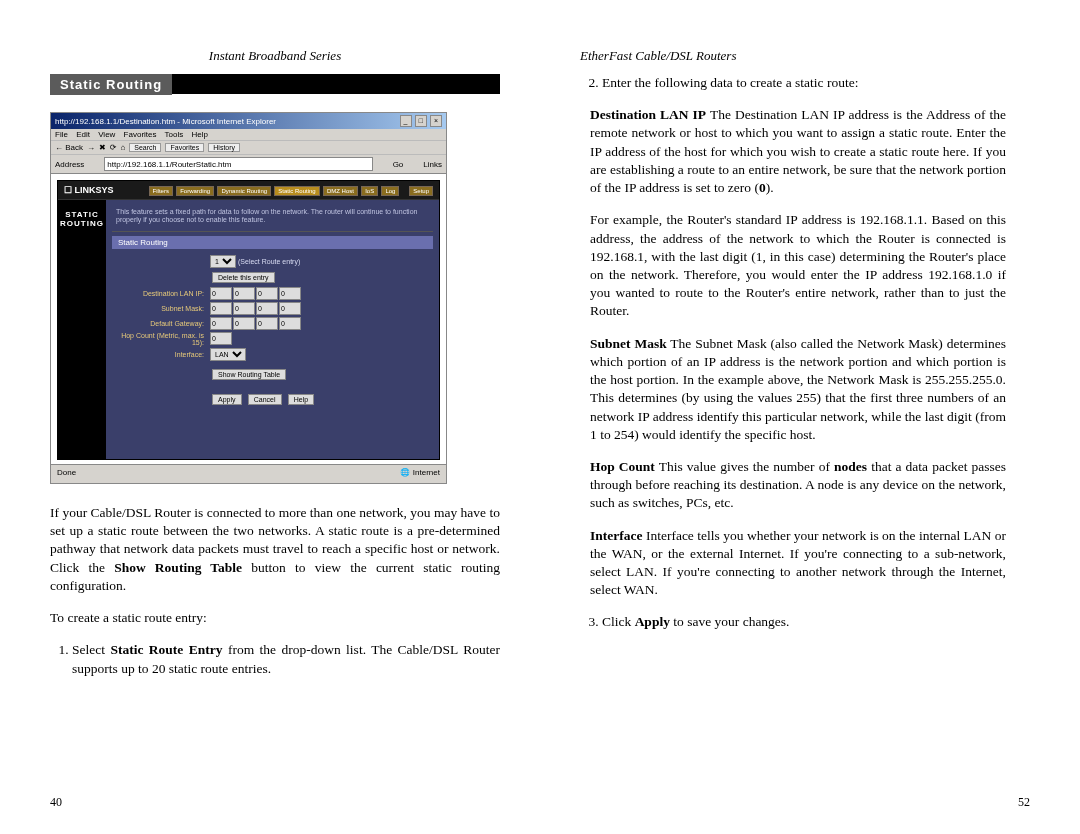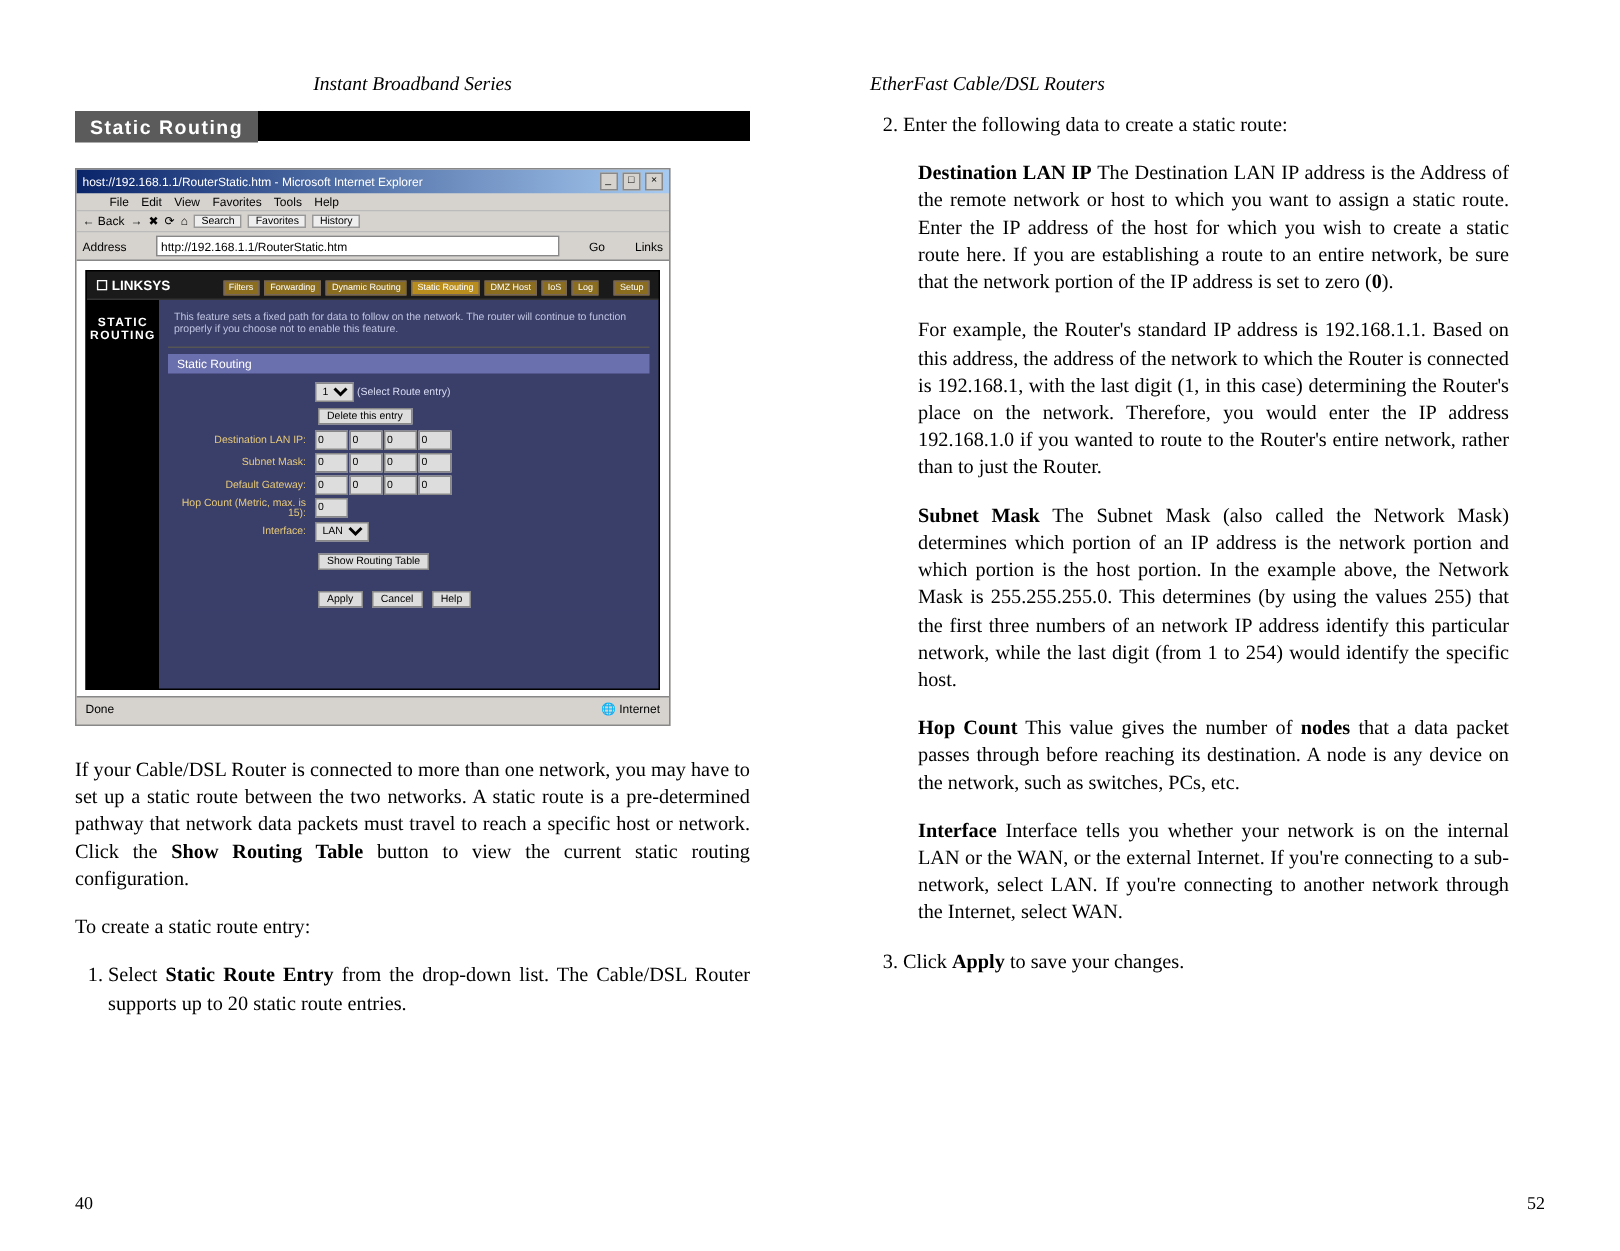--- a/index.html
+++ b/index.html
@@ -66,21 +66,21 @@
     padding: 1px 4px;
     display:flex;
     justify-content: space-between;
     align-items:center;
     font-size:8px;
   }
   .ss-titlebar-btns span {
     display:inline-block; width:10px; height:10px; background:#d6d3ce;
     border:1px solid #888; margin-left:1px; font-size:7px; text-align:center; line-height:9px; color:#000;
   }
-  .ss-menubar { background:#d6d3ce; padding: 1px 22px; border-bottom:1px solid #bbb; font-size:8px; }
+  .ss-menubar { background:#d6d3ce; padding: 1px 4px; border-bottom:1px solid #bbb; font-size:8px; }
   .ss-menubar span { margin-right:6px; }
   .ss-toolbar { background:#d6d3ce; padding:2px 4px; border-bottom:1px solid #bbb; font-size:8px; display:flex; gap:4px;}
   .ss-toolbar .btn { border:1px solid #999; background:#eee; padding:0 4px; font-size:7px;}
   .ss-addressbar { background:#d6d3ce; padding:2px 4px; border-bottom:1px solid #888; display:flex; align-items:center; gap:20px; font-size:8px;}
   .ss-addressbar input { flex:1; font-size:8px; height:12px; border:1px solid #888; background:#fff; padding:0 2px;}
   .ss-content {
     background:#fff;
     height: 290px;
     overflow:hidden;
     position:relative;
@@ -138,37 +138,37 @@
   .pg-num {
     position: absolute;
     bottom: 24px;
     font-size: 12px;
   }
   .pg-num.left { left: 50px; }
   .pg-num.right { right: 50px; }
   ol.steps { padding-left: 22px; margin: 0 0 14px 0; }
   ol.steps li { margin-bottom: 14px; }
   .term { font-weight: bold; }
-  .indent-block { margin-left: 32px; }
+  .indent-block { margin-left: 10px; }
 </style>
 </head>
 <body>
 
 <div class="page-wrap">
 
   <div class="page">
     <div class="series-title">Instant Broadband Series</div>
 
     <div class="section-banner">
       <span class="section-banner-inner">Static Routing</span>
     </div>
 
     <div class="screenshot">
       <div class="ss-titlebar">
-        <span>host://192.168.1.1/RouterStatic.htm - Microsoft Internet Explorer</span>
+        <span>http://192.168.1.1/Destination.htm - Microsoft Internet Explorer</span>
         <span class="ss-titlebar-btns">
           <span>_</span>
           <span>□</span>
           <span>×</span>
         </span>
       </div>
       <div class="ss-menubar">
         <span>File</span>
         <span>Edit</span>
         <span>View</span>

